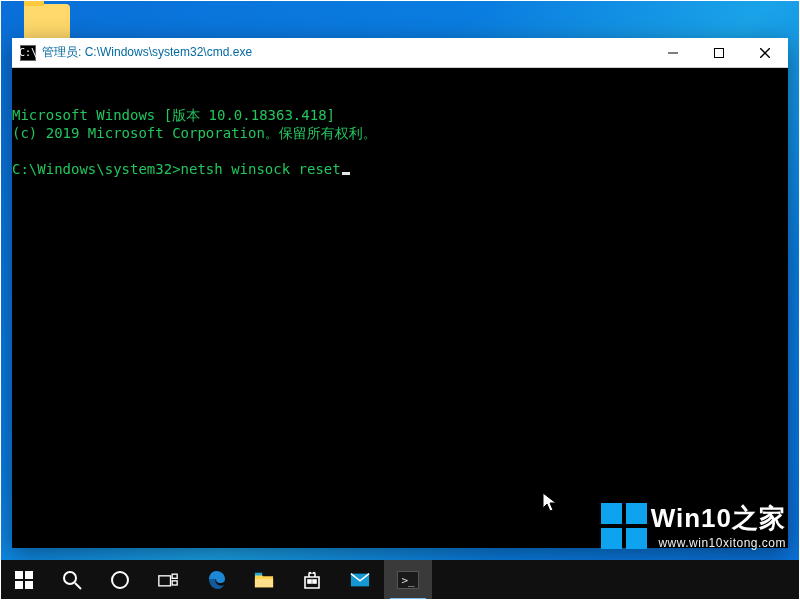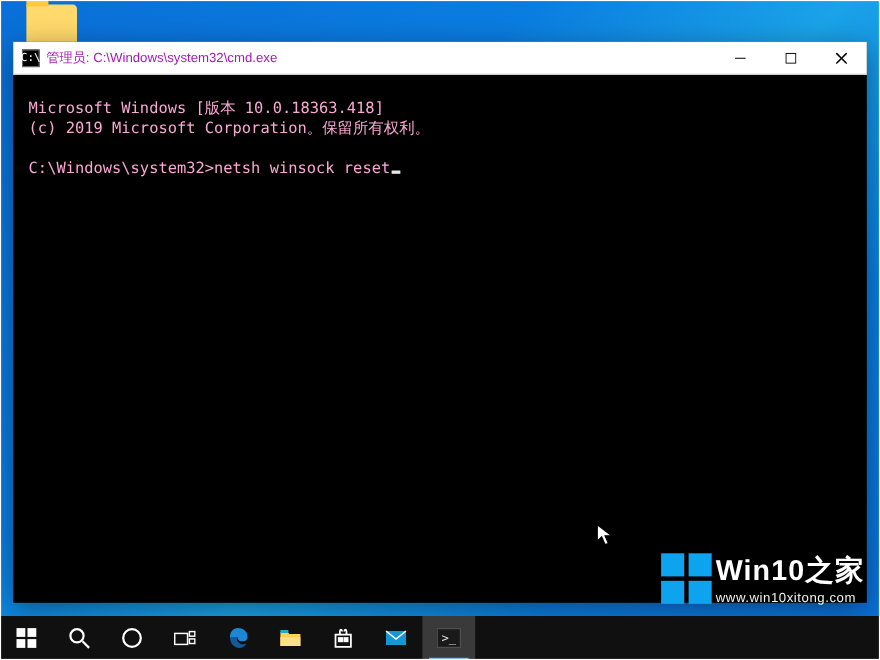--- a/index.html
+++ b/index.html
@@ -34,36 +34,36 @@
     height: 30px; background: #fff; display: flex; align-items: center;
     border-bottom: 1px solid #d0d0d0;
   }
   .titlebar-icon {
     width: 16px; height: 16px; margin: 0 6px 0 8px;
     display:flex; align-items:center; justify-content:center;
     font-family: Consolas, monospace; font-size:10px;
     background:#000; color:#fff; border:1px solid #666;
   }
   .titlebar-text {
-    flex: 1 1 auto; font-size: 12px; color: #a21caf; white-space: nowrap;
+    flex: 1 1 auto; font-size: 12px; color: #0369a1; white-space: nowrap;
     overflow: hidden; text-overflow: ellipsis;
   }
   .win-controls { display: flex; height: 100%; }
   .win-btn {
     width: 46px; height: 100%; display:flex; align-items:center; justify-content:center;
     font-size: 12px; color:#000; cursor:pointer;
   }
   .win-btn svg { width:10px; height:10px; stroke:#000; stroke-width:1; fill:none; }
   .win-btn.close svg { stroke-width:1.4; }
 
   .terminal {
-    flex: 1 1 auto; padding: 4px 14px;
+    flex: 1 1 auto; padding: 4px 0;
     font-family: "NSimSun","SimSun","Consolas",monospace;
-    font-size: 14px; line-height: 18px; color: #f9a8d4;
-    white-space: pre; overflow: hidden; position: relative;
+    font-size: 14px; line-height: 18px; color: #22c55e;
+    white-space: pre; overflow: hidden; position: relative; margin-top: 16px;
   }
   .prompt-line { white-space: pre; }
   .cursor {
     display:inline-block; width:8px; height:3px; background:#e6e6e6;
     vertical-align: -1px; margin-left:1px;
   }
 
   
   .mouse-cursor{
     position:absolute; left:530px; top:408px; width:16px; height:22px;
@@ -76,21 +76,21 @@
     display:flex; align-items:center; gap:4px;
     color:#fff; text-shadow:0 0 4px rgba(0,0,0,.4);
   }
   .watermark-logo{
     width:46px; height:46px;
     display:grid; grid-template-columns:1fr 1fr; grid-template-rows:1fr 1fr;
     gap:4px;
   }
   .watermark-logo div{ background:#0da3ef; }
   .watermark-text .big{ font-size:26px; font-weight:600; letter-spacing:1px; }
-  .watermark-text .small{ font-size:12px; opacity:.95; letter-spacing:.5px; }
+  .watermark-text .small{ font-size:12px; opacity:.95; letter-spacing:.5px;text-align:right; }
 
   
   .taskbar{
     position:absolute; left:0; right:0; bottom:0; height:40px;
     background:#101010; display:flex; align-items:stretch;
   }
   .tb-item{
     width:48px; height:40px; display:flex; align-items:center; justify-content:center;
     color:#fff; cursor:pointer; position:relative;
   }

